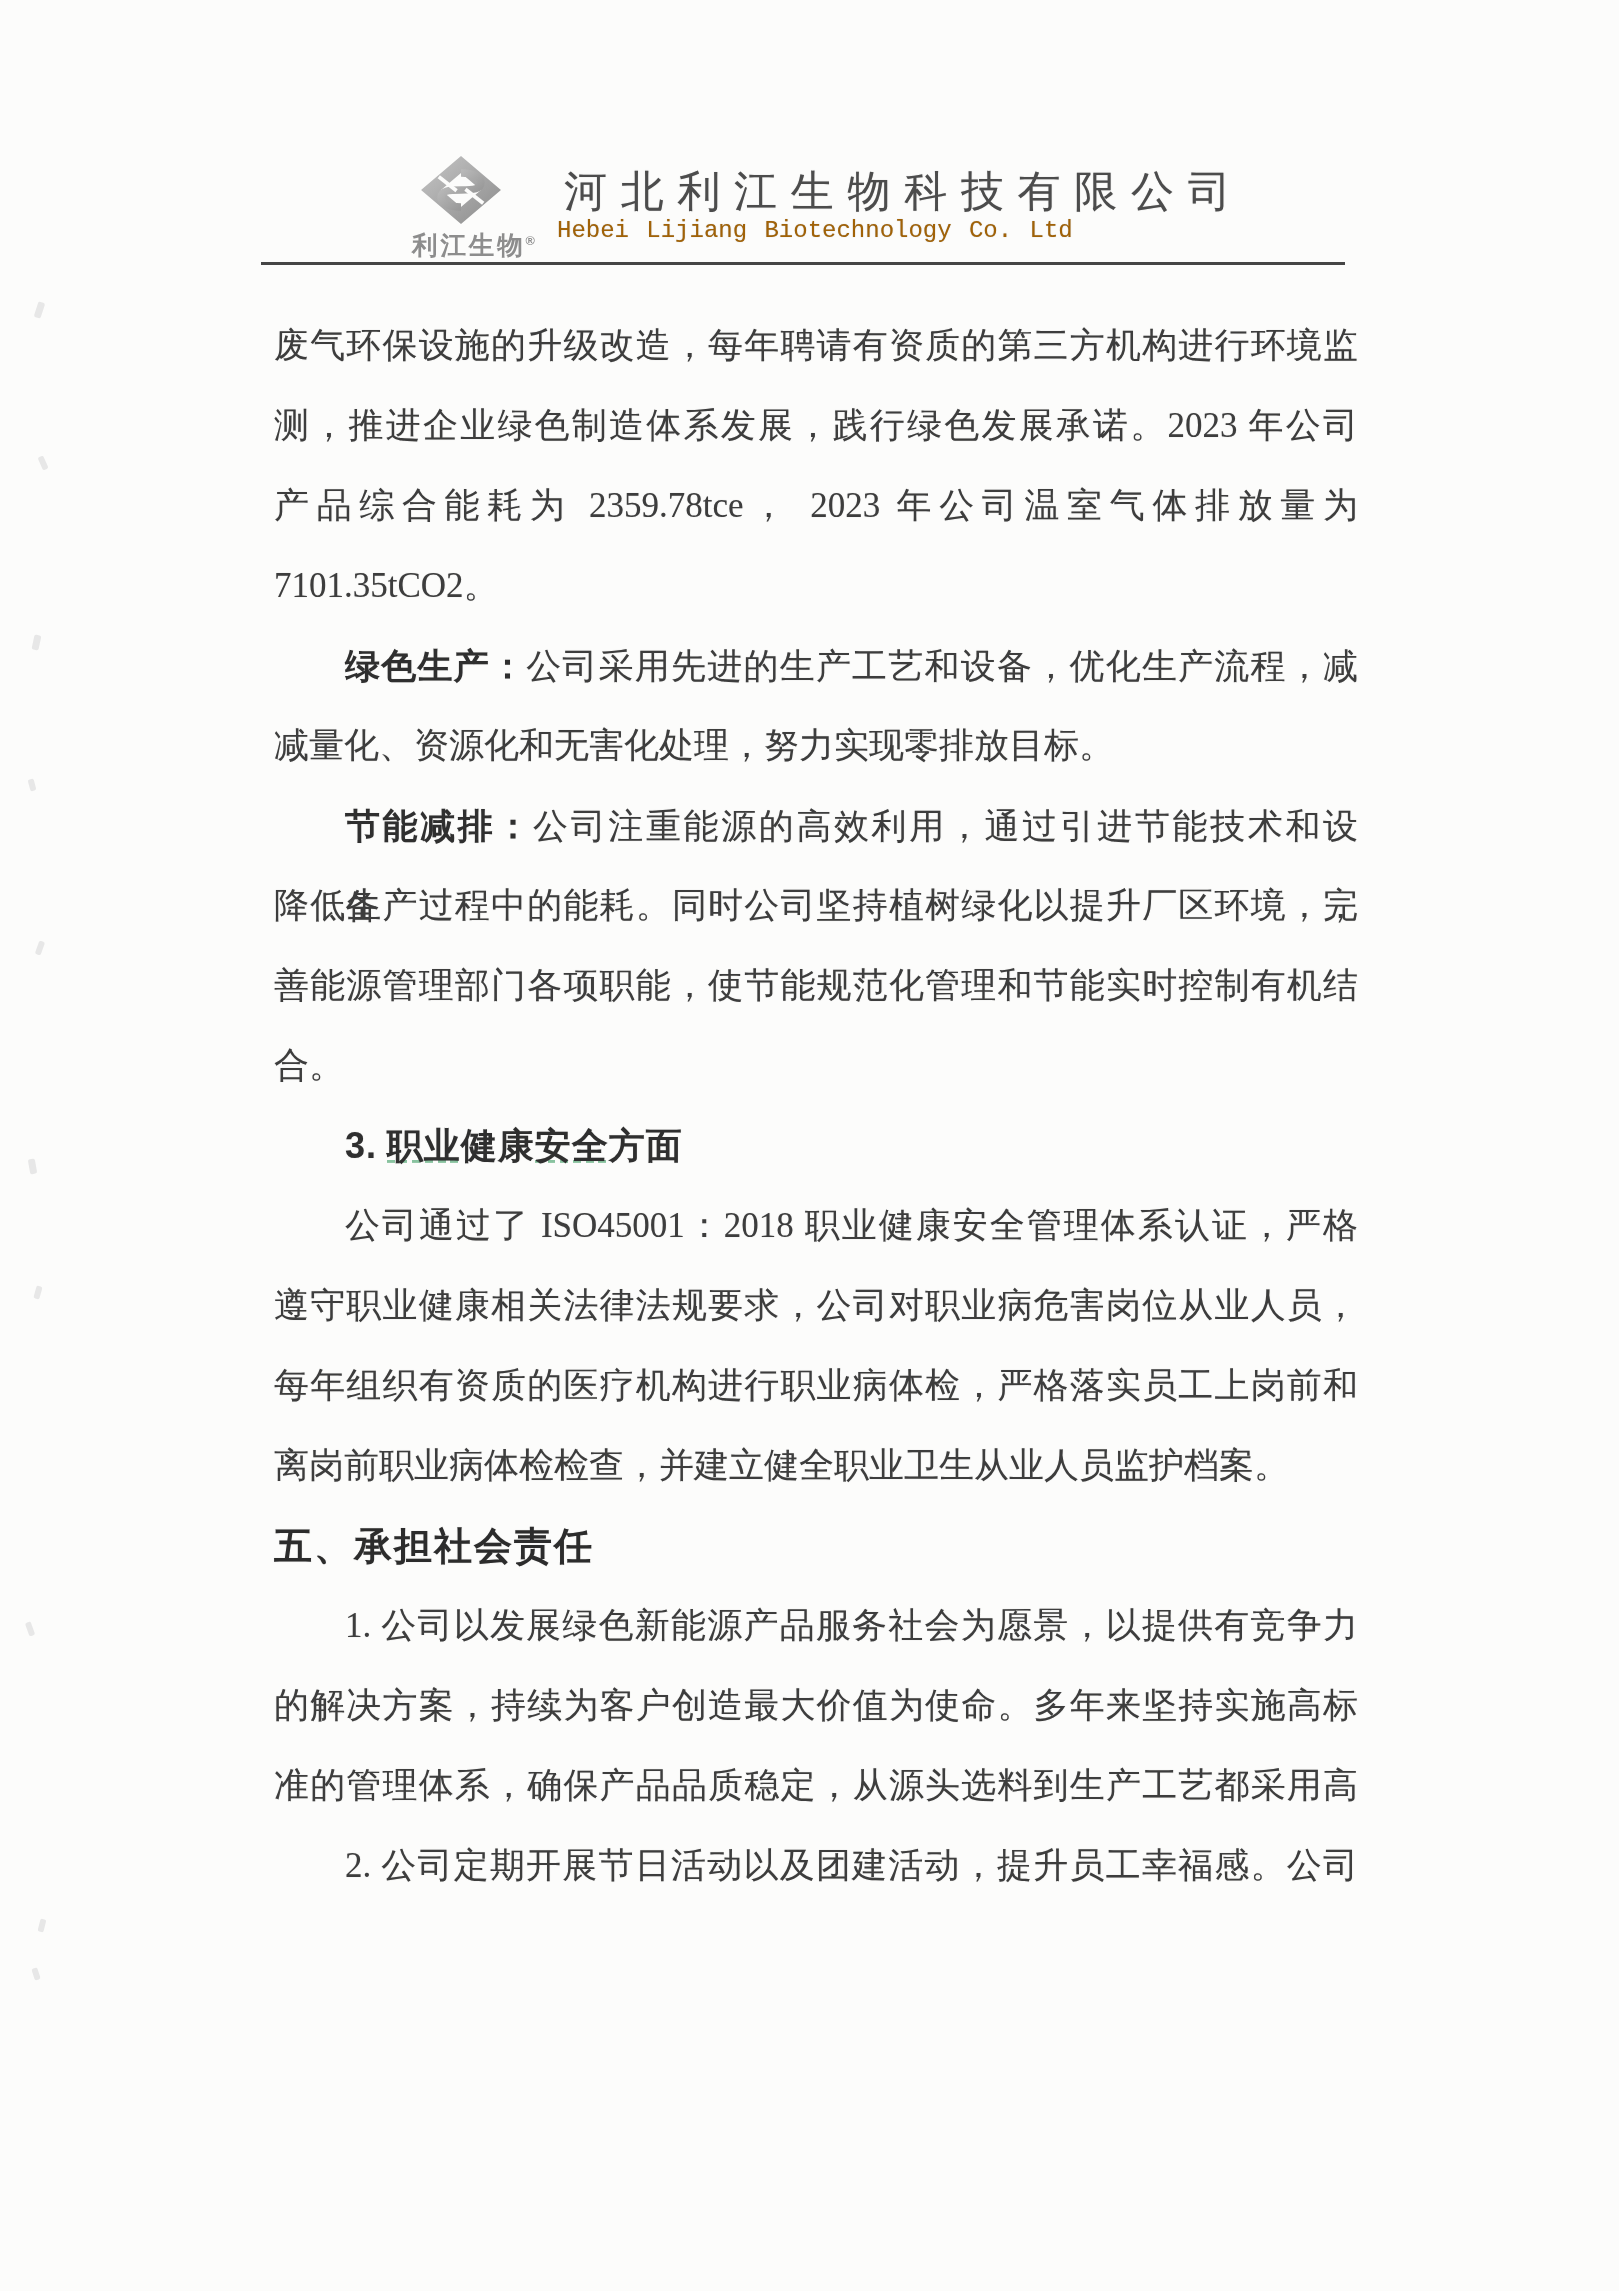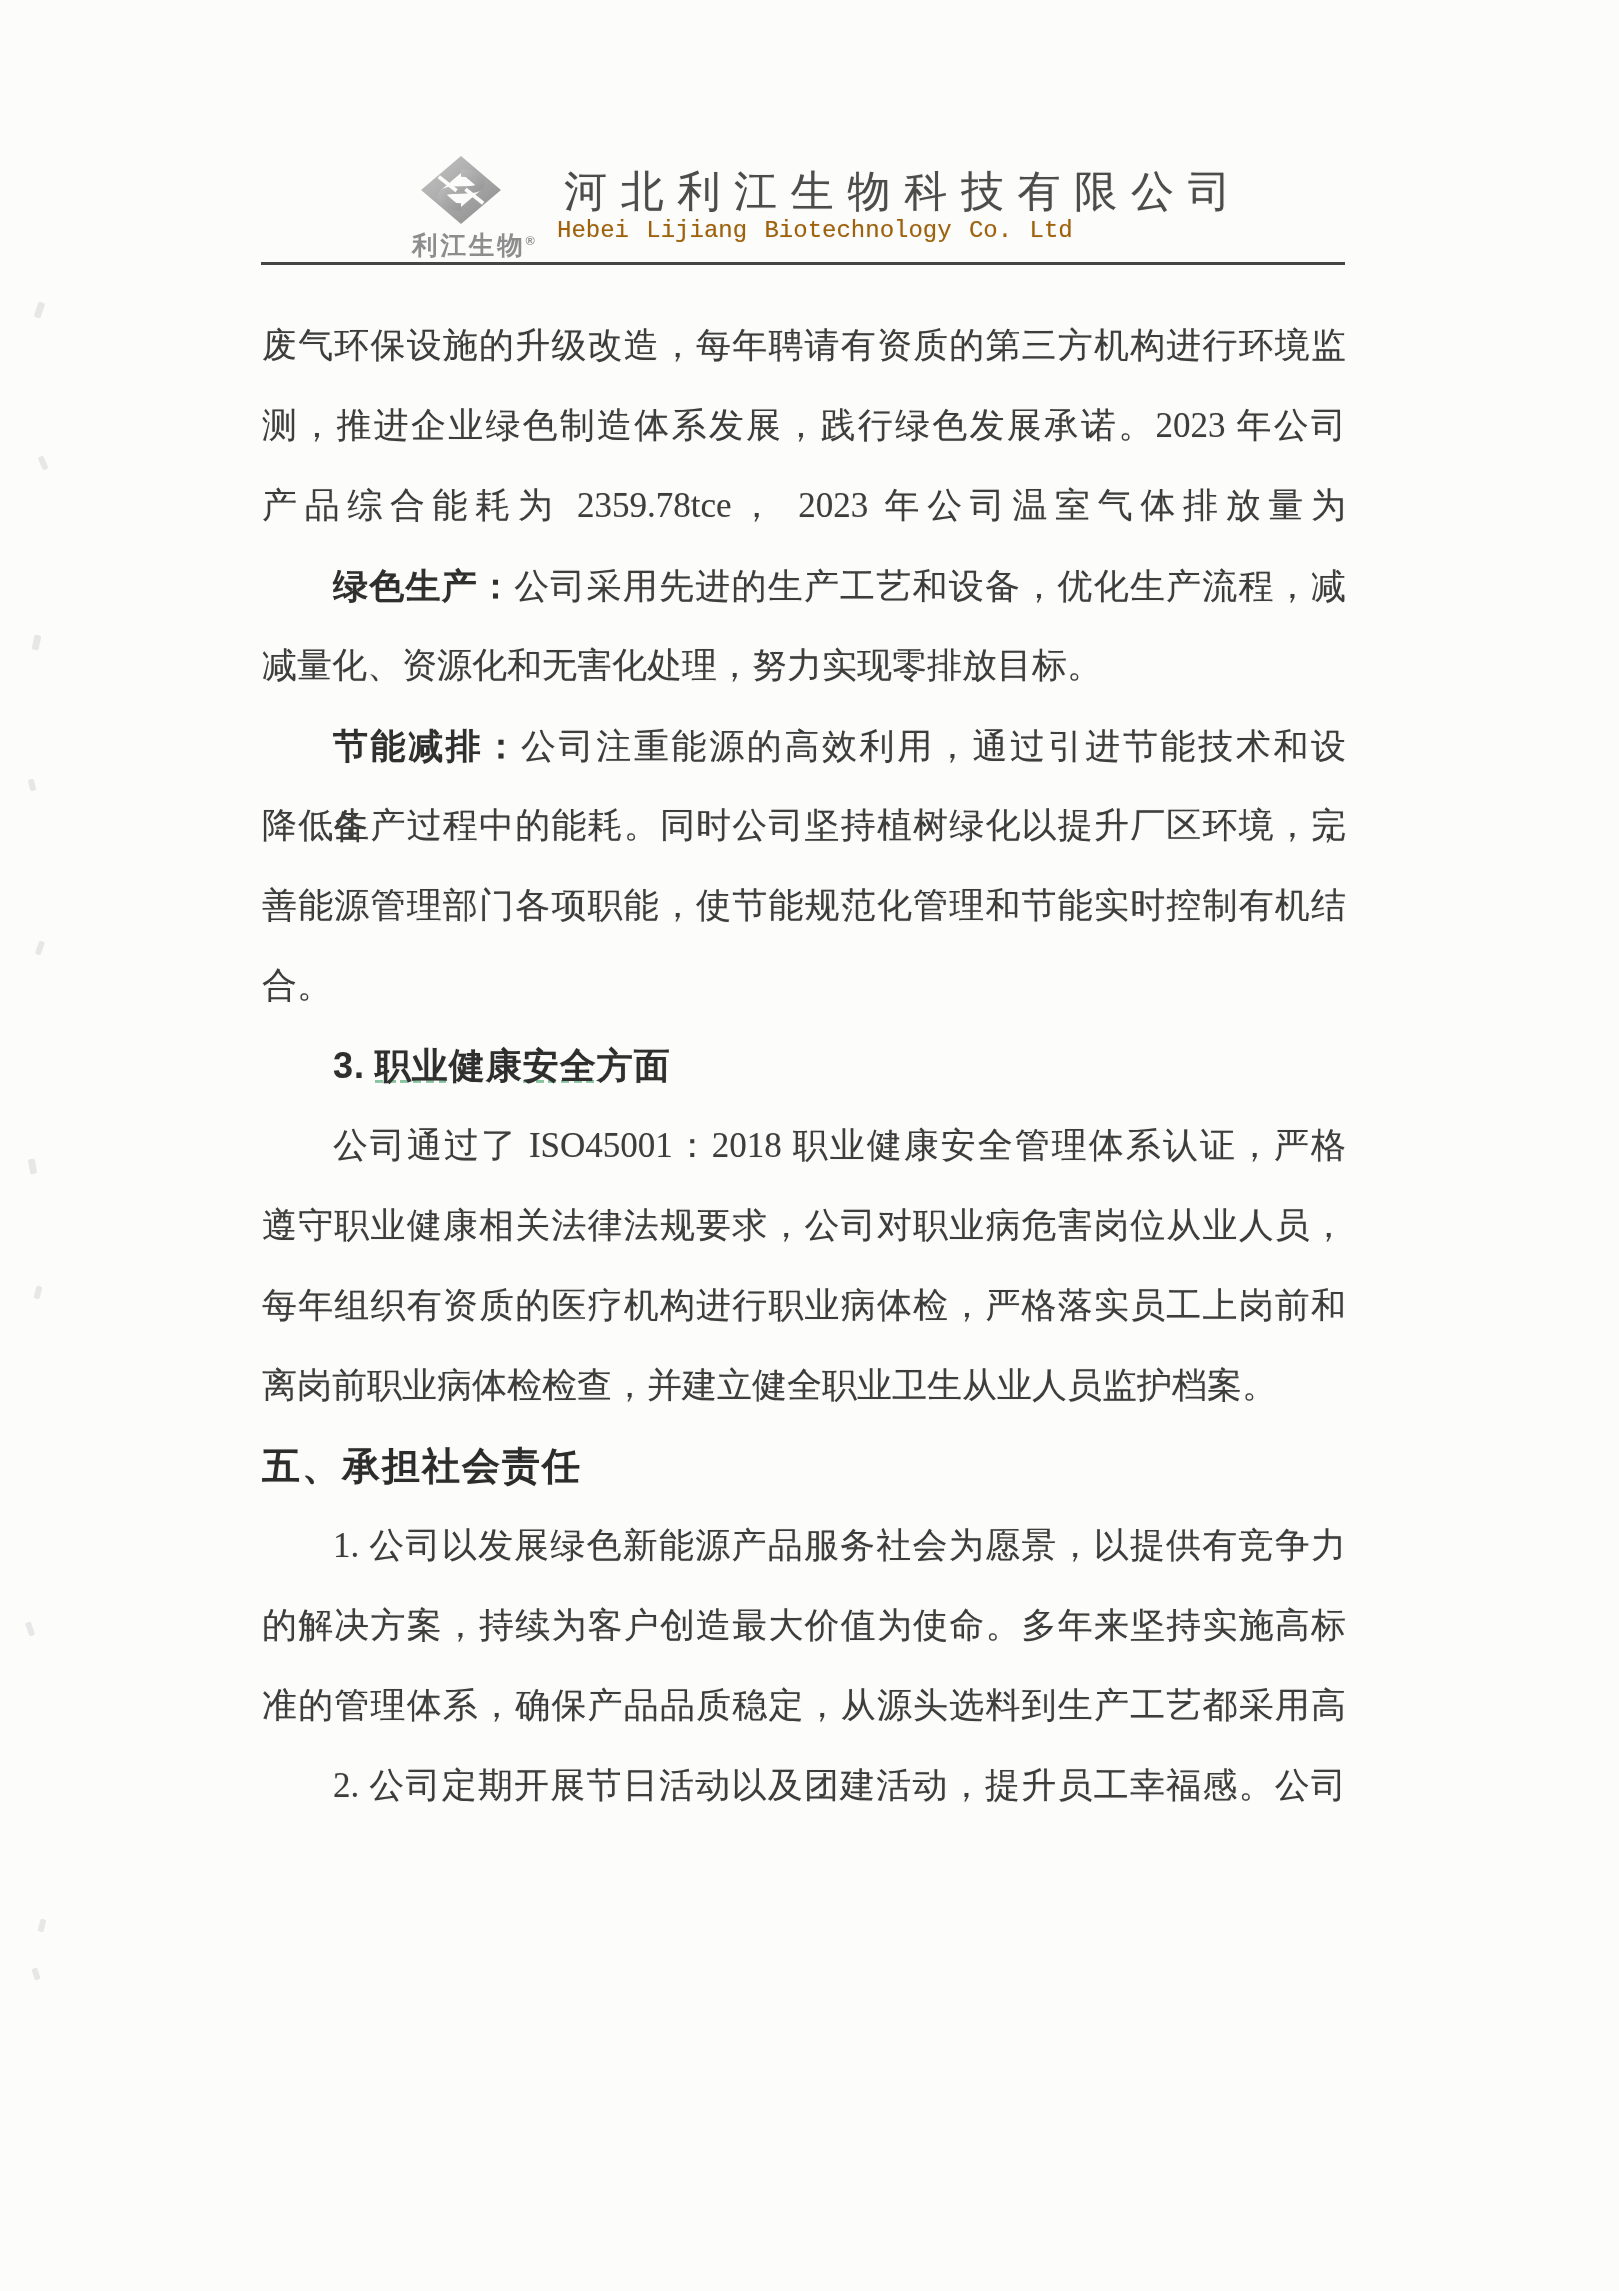--- a/index.html
+++ b/index.html
@@ -29,21 +29,21 @@
   }
   .title-en{
     position:absolute;left:557px;top:217px;
     font-family:"Liberation Mono", monospace;
     font-size:24px;color:#a16207;word-spacing:2.9px;
     white-space:nowrap;
     text-shadow:0 0 1px rgba(46,46,46,.3);
   }
   .rule{position:absolute;left:261px;top:262px;width:1084px;height:2.9px;background:#454545;}
   
-  .content{position:absolute;left:262px;top:306px;width:1084px;}
+  .content{position:absolute;left:274px;top:306px;width:1084px;}
   .line{
     box-sizing:border-box;width:1084px;height:80px;line-height:80px;
     font-size:35px;color:#3d3d3d;
     text-align:justify;text-align-last:justify;
     text-shadow:0 0 1px rgba(70,70,70,.28);
     white-space:normal;overflow:visible;
   }
   .line.short{text-align-last:left;}
   .line.indent{padding-left:71px;}
   .lead{
@@ -96,20 +96,21 @@
   </div>
 
   <div class="title-zh">河北利江生物科技有限公司</div>
   <div class="title-en">Hebei Lijiang Biotechnology Co. Ltd</div>
   <div class="rule"></div>
 
   <div class="content">
     <div class="line">废气环保设施的升级改造，每年聘请有资质的第三方机构进行环境监</div>
     <div class="line">测，推进企业绿色制造体系发展，践行绿色发展承诺。2023 年公司</div>
     <div class="line">产品综合能耗为 2359.78tce， 2023 年公司温室气体排放量为</div>
+    <div class="line short">7101.35tCO2。</div>
 
     <div class="line indent"><span class="lead">绿色生产：</span><span>公司采用先进的生产工艺和设备，优化生产流程，减</span></div>
     <div class="line short">减量化、资源化和无害化处理，努力实现零排放目标。</div>
 
     <div class="line indent"><span class="lead">节能减排：</span><span>公司注重能源的高效利用，通过引进节能技术和设备，</span></div>
     <div class="line">降低生产过程中的能耗。同时公司坚持植树绿化以提升厂区环境，完</div>
     <div class="line">善能源管理部门各项职能，使节能规范化管理和节能实时控制有机结</div>
     <div class="line short">合。</div>
 
     <div class="line h3 indent">

